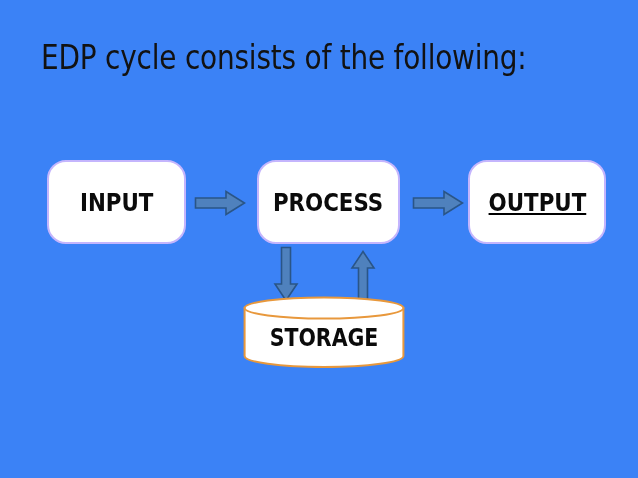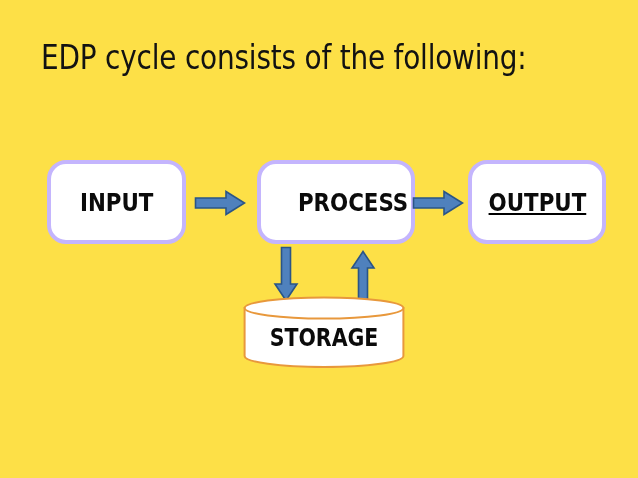--- a/index.html
+++ b/index.html
@@ -11,21 +11,21 @@
     width: 638px;
     height: 478px;
     background: #ffffff;
     font-family: "Liberation Sans", sans-serif;
     overflow: hidden;
   }
   #slide {
     position: relative;
     width: 638px;
     height: 478px;
-    background: #fde047;
+    background: #3b82f6;
   }
 
   
   #slide-title {
     position: absolute;
     left: 41px;
     top: 38px;
     width: 570px;
     font-family: "DejaVu Sans Condensed", "Liberation Sans Narrow", "Liberation Sans", sans-serif;
     font-size: 33px;
@@ -36,38 +36,38 @@
     white-space: nowrap;
     transform: scaleX(0.94);
     transform-origin: left center;
   }
 
   
   .node-box {
     position: absolute;
     box-sizing: border-box;
     background: #ffffff;
-    border: 4px solid #c4b5fd;
+    border: 2px solid #c4b5fd;
     border-radius: 19px;
     display: flex;
     align-items: center;
     justify-content: center;
   }
   .node-box .node-label {
     font-family: "DejaVu Sans Condensed", "Liberation Sans Narrow", "Liberation Sans", sans-serif;
     font-size: 25px;
     font-weight: 700;
     color: #0b0b0b;
     letter-spacing: 0px;
     white-space: nowrap;
     transform: scaleX(0.95);
   }
 
   #box-input   { left: 47px;  top: 160px; width: 139px; height: 84px; }
-  #box-process { left: 257px; top: 160px; width: 158px; height: 84px; justify-content: flex-end; }
+  #box-process { left: 257px; top: 160px; width: 143px; height: 84px; }
   #box-output  { left: 468px; top: 160px; width: 138px; height: 84px; text-decoration: underline; }
 
   
   .arrow-h {
     position: absolute;
     width: 52px;
     height: 28px;
   }
   #arrow-input-process   { left: 194px; top: 189px; }
   #arrow-process-output  { left: 412px; top: 189px; }

